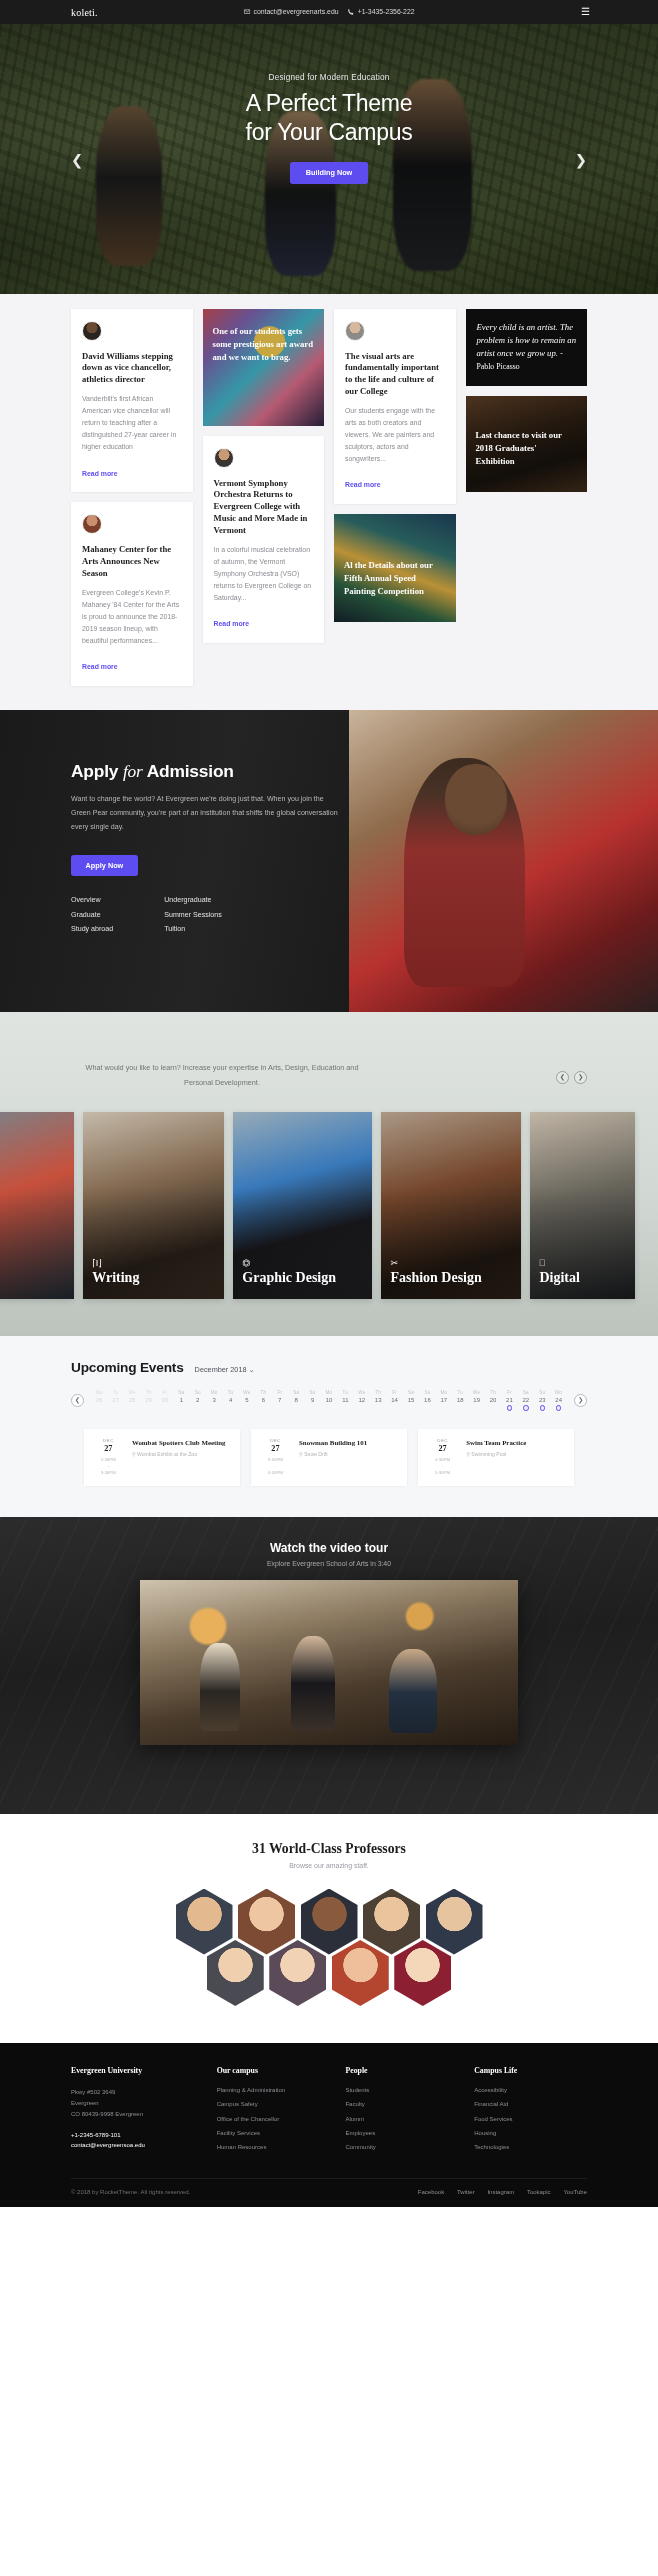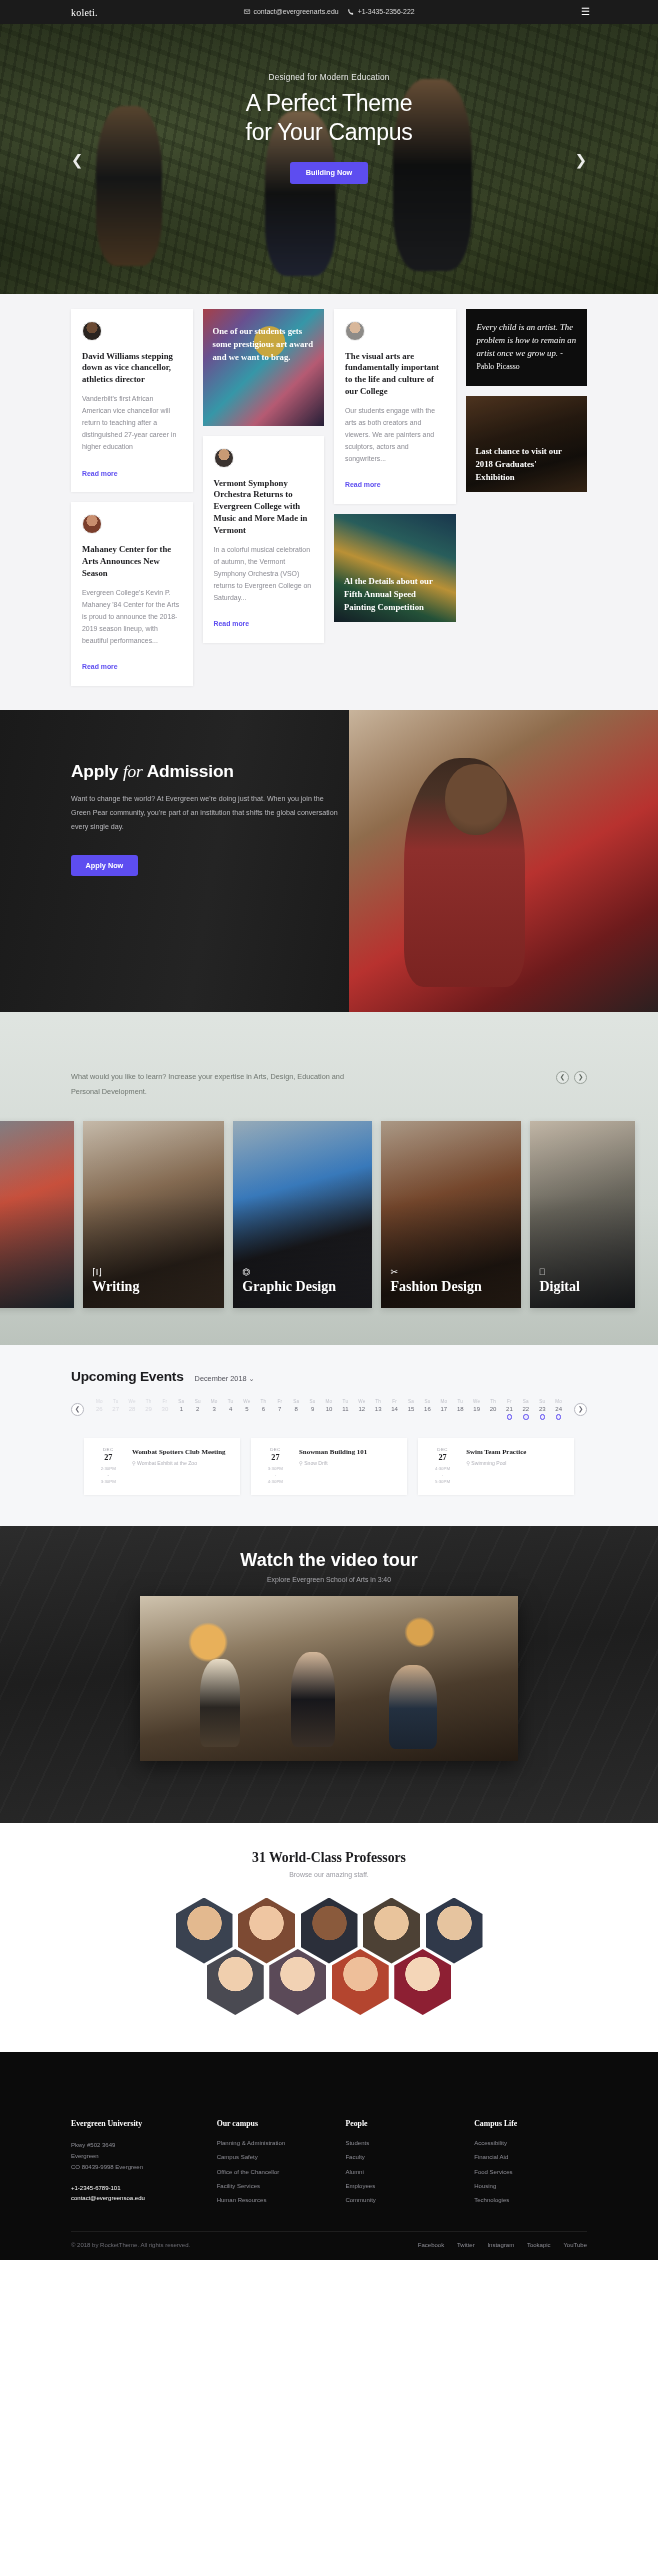--- a/index.html
+++ b/index.html
@@ -85,21 +85,21 @@
     font-family:"Liberation Serif",serif; font-size:8.7px; line-height:1.35;
     font-weight:700; color:#1d1d20; margin-bottom:7.3px;
   }
   .ncard p { font-size:6.9px; line-height:1.75; color:#8b8b93; margin-bottom:9.1px; }
   .ncard a.rm { font-size:6.9px; font-weight:700; color:#5d4df0; text-decoration:none; }
 
   .imgcard { position:relative; overflow:hidden; min-height: 88px; display:flex; align-items:flex-end; }
   .imgcard .ov { position:absolute; inset:0; background:rgba(0,0,0,.14); }
   .imgcard h3 {
     position:relative; z-index:2; color:#fff; font-family:"Liberation Serif",serif;
-    font-weight:700; font-size:8.7px; line-height:1.5; padding:8px 10px;
+    font-weight:700; font-size:8.7px; line-height:1.5; padding:24px 10px;
   }
   .img-paint1 { background:
       radial-gradient(circle at 55% 28%, #e8c24a 0 14%, rgba(0,0,0,0) 15%),
       linear-gradient(135deg,#c24b55 0%,#7a5ea8 22%,#3fb0c4 48%,#d46a86 70%,#2b2440 100%);
     min-height: 117px; align-items:flex-start; }
   .img-paint1 h3 { padding-top:16.5px; }
   .img-paint2 { background:
       linear-gradient(200deg,#1d3f5a 0%,#2f6d6a 30%,#d9a93f 52%,#2a5f42 74%,#15212c 100%);
     min-height: 108px; }
   .quote-card { background:#0d0d0d; padding: 12px 11px 13.7px; }
@@ -145,21 +145,21 @@
 
   
   .majors { position:relative; background:#e3e8e4; padding-top:24px; overflow:hidden; }
   .majors .bookbg {
     position:absolute; inset:0;
     background:linear-gradient(180deg,#dfe4e0 0%,#cfd6d1 58%,#b7bfb8 100%);
     opacity:.9;
   }
   .majors-inner { position:relative; z-index:2; padding: 24px 71px 0; }
   .majors h2 { font-size:17.4px; font-weight:700; color:#1c1c1f; letter-spacing:-0.3px; }
-  .majors p.sub { font-size:7.3px; line-height:2; color:#6f7670; margin-top:10px; width:302px; }
+  .majors p.sub { font-size:7.3px; line-height:2; color:#6f7670; margin-top:1px; width:302px;text-align:center; }
   .maj-nav { position:absolute; right:71px; top:59px; display:flex; gap:5.5px; z-index:3; }
   .circ {
     width:12.8px; height:12.8px; border-radius:50%; border:0.9px solid #9aa29b;
     display:flex; align-items:center; justify-content:center; font-size:6.4px;
     color:#5e665f; cursor:pointer; background:rgba(255,255,255,.25);
   }
   .maj-track { position:relative; z-index:2; display:flex; gap:9.1px; margin-top:22px; padding-bottom:37px; }
   .maj-card {
     position:relative; height:187px; min-width:105px; flex:0 0 auto; overflow:hidden;
     display:flex; align-items:flex-end; box-shadow:0 1.8px 6.4px rgba(0,0,0,.14);
@@ -212,21 +212,21 @@
   .ev-body .loc { font-size:5.1px; color:#b0b0b8; margin-top:3.7px; line-height:1.55; }
 
   
   .video {
     position:relative; height:297px; overflow:hidden;
     background:linear-gradient(175deg,#2c2c2c 0%,#1e1e1e 45%,#2a2a2a 100%);
   }
   .video .bgstripes { position:absolute; inset:0; opacity:.25;
     background: repeating-linear-gradient(115deg,rgba(255,255,255,.09) 0 1.8px, rgba(0,0,0,0) 1.8px 24px); }
   .video .vhead { position:relative; z-index:3; text-align:center; padding-top:24px; }
-  .video h2 { color:#fff; font-size:18px; font-weight:700; }
+  .video h2 { color:#fff; font-size:12px; font-weight:700; }
   .video .vsub { color:#a9a9ae; font-size:6.9px; margin-top:5.5px; }
   .video .player {
     position:relative; z-index:3; margin:12.8px auto 0; width:378px; height:165px;
     box-shadow:0 5.5px 20px rgba(0,0,0,.5); overflow:hidden;
     background:
       radial-gradient(circle at 18% 28%, #e8b05a 0 5%, rgba(0,0,0,0) 6%),
       radial-gradient(circle at 74% 22%, #d9a24e 0 4%, rgba(0,0,0,0) 5%),
       linear-gradient(170deg,#cfc3ae 0%,#8e7c63 30%,#4b3c2c 62%,#241b13 100%);
   }
   .video .player .p1 { position:absolute; left:16%; top:38%; width:40px; height:88px;
@@ -252,21 +252,21 @@
   .h3{background:radial-gradient(circle at 50% 38%,#8a5a3c 0 34%,#2b2f3a 35% 100%);}
   .h4{background:radial-gradient(circle at 50% 38%,#e9c49c 0 34%,#4d4135 35% 100%);}
   .h5{background:radial-gradient(circle at 50% 38%,#e6c49f 0 34%,#30394a 35% 100%);}
   .h6{background:radial-gradient(circle at 50% 38%,#f0cfae 0 34%,#4a4a52 35% 100%);}
   .h7{background:radial-gradient(circle at 50% 38%,#f2d2b4 0 34%,#5b4a58 35% 100%);}
   .h8{background:radial-gradient(circle at 50% 38%,#eebf9a 0 34%,#b4452f 35% 100%);}
   .h9{background:radial-gradient(circle at 50% 38%,#f4d6b8 0 34%,#8d1f33 35% 100%);}
 
   
   .footer { background:#0b0b0b; color:#fff; padding: 22px 71px 0; }
-  .f-cols { display:flex; gap: 16px; margin-top: 44px; }
+  .f-cols { display:flex; gap: 16px; }
   .f-col { flex:1; }
   .f-col.brand { flex: 1.15; }
   .f-col h4 {
     font-family:"Liberation Serif",serif; font-size:7.8px; font-weight:700; color:#fff;
     margin-bottom:11px; line-height:1.45;
   }
   .f-col ul { list-style:none; }
   .f-col li { font-size:6px; color:#8e8e96; margin-bottom:8.2px; cursor:pointer; }
   .f-addr { font-size:6px; color:#8e8e96; line-height:1.8; }
   .f-phone { font-size:6px; color:#fff; margin-top:10px; line-height:1.8; }
@@ -381,20 +381,32 @@
 
 <section class="admission">
   <div class="adm-left">
     <h2>
       <span>Apply</span>
       <em>for</em>
       <span>Admission</span>
     </h2>
     <p>Want to change the world? At Evergreen we're doing just that. When you join the Green Pear community, you're part of an institution that shifts the global conversation every single day.</p>
     <button class="btn-apply">Apply Now</button>
+    <div class="adm-links">
+      <ul>
+        <li>Overview</li>
+        <li>Graduate</li>
+        <li>Study abroad</li>
+      </ul>
+      <ul>
+        <li>Undergraduate</li>
+        <li>Summer Sessions</li>
+        <li>Tuition</li>
+      </ul>
+    </div>
   </div>
   <div class="adm-right">
     <div class="man"></div>
     <div class="face"></div>
   </div>
 </section>
 
 <section class="majors">
   <div class="bookbg"></div>
   <div class="majors-inner">

